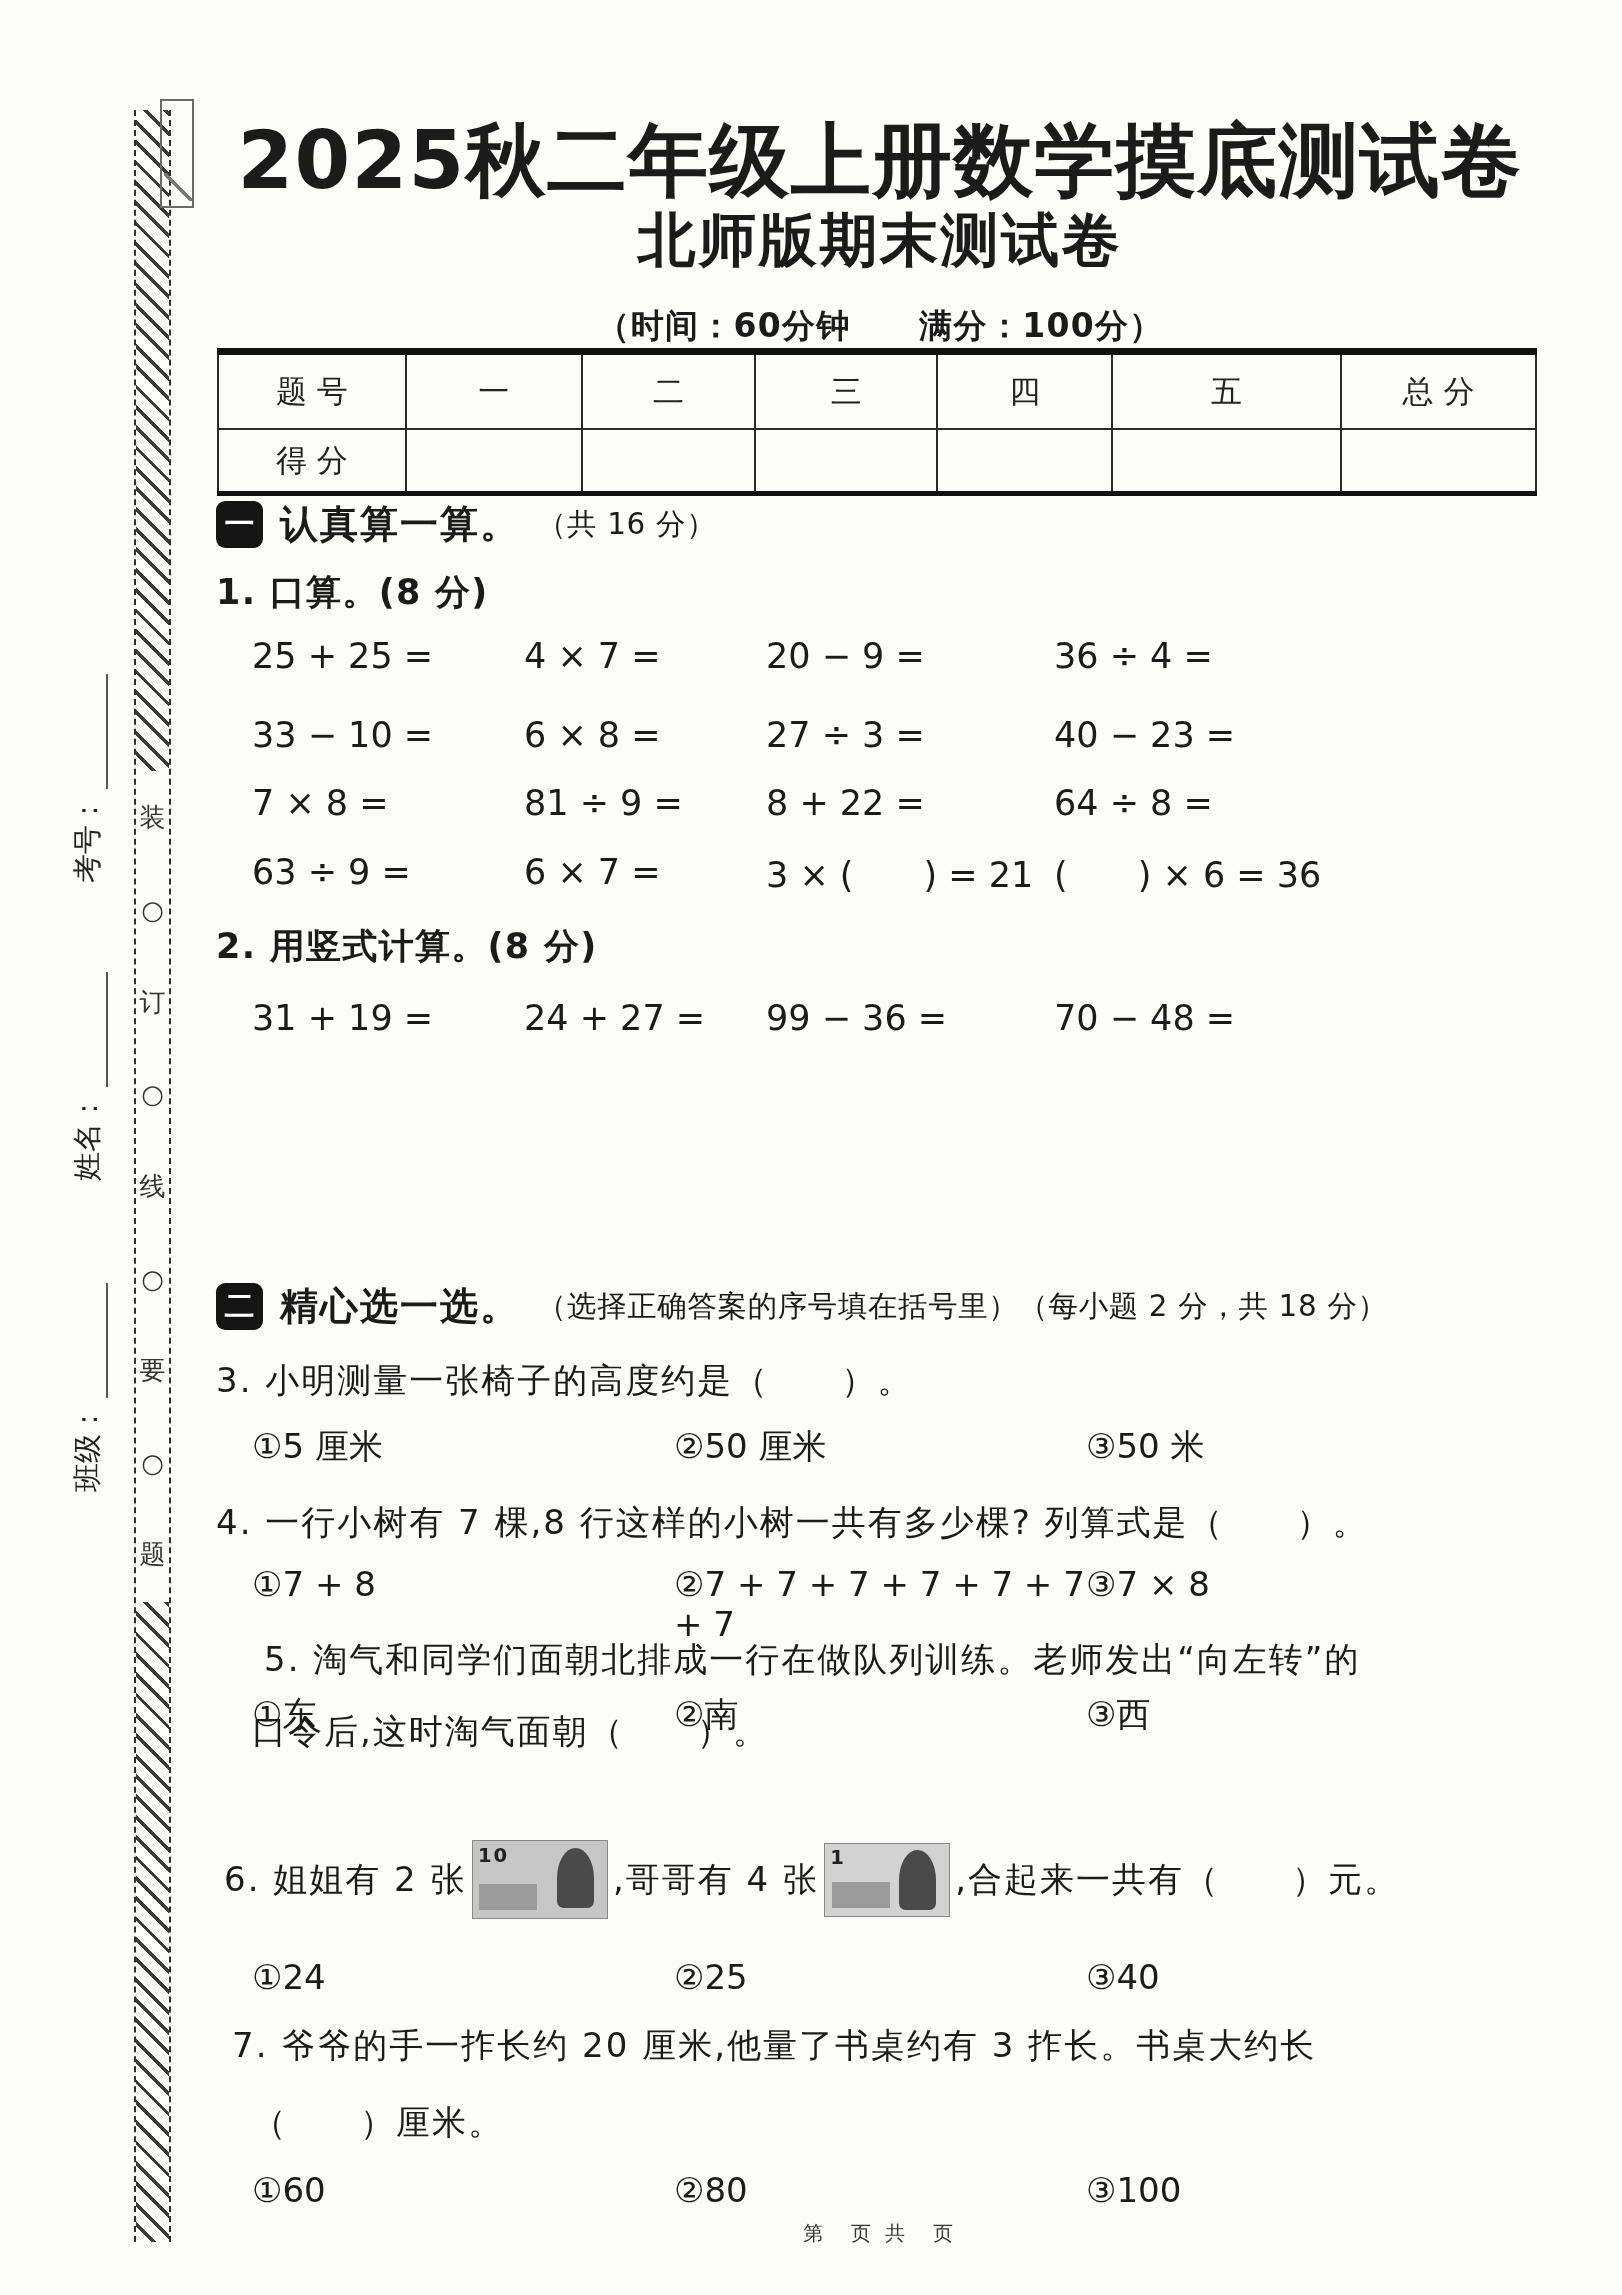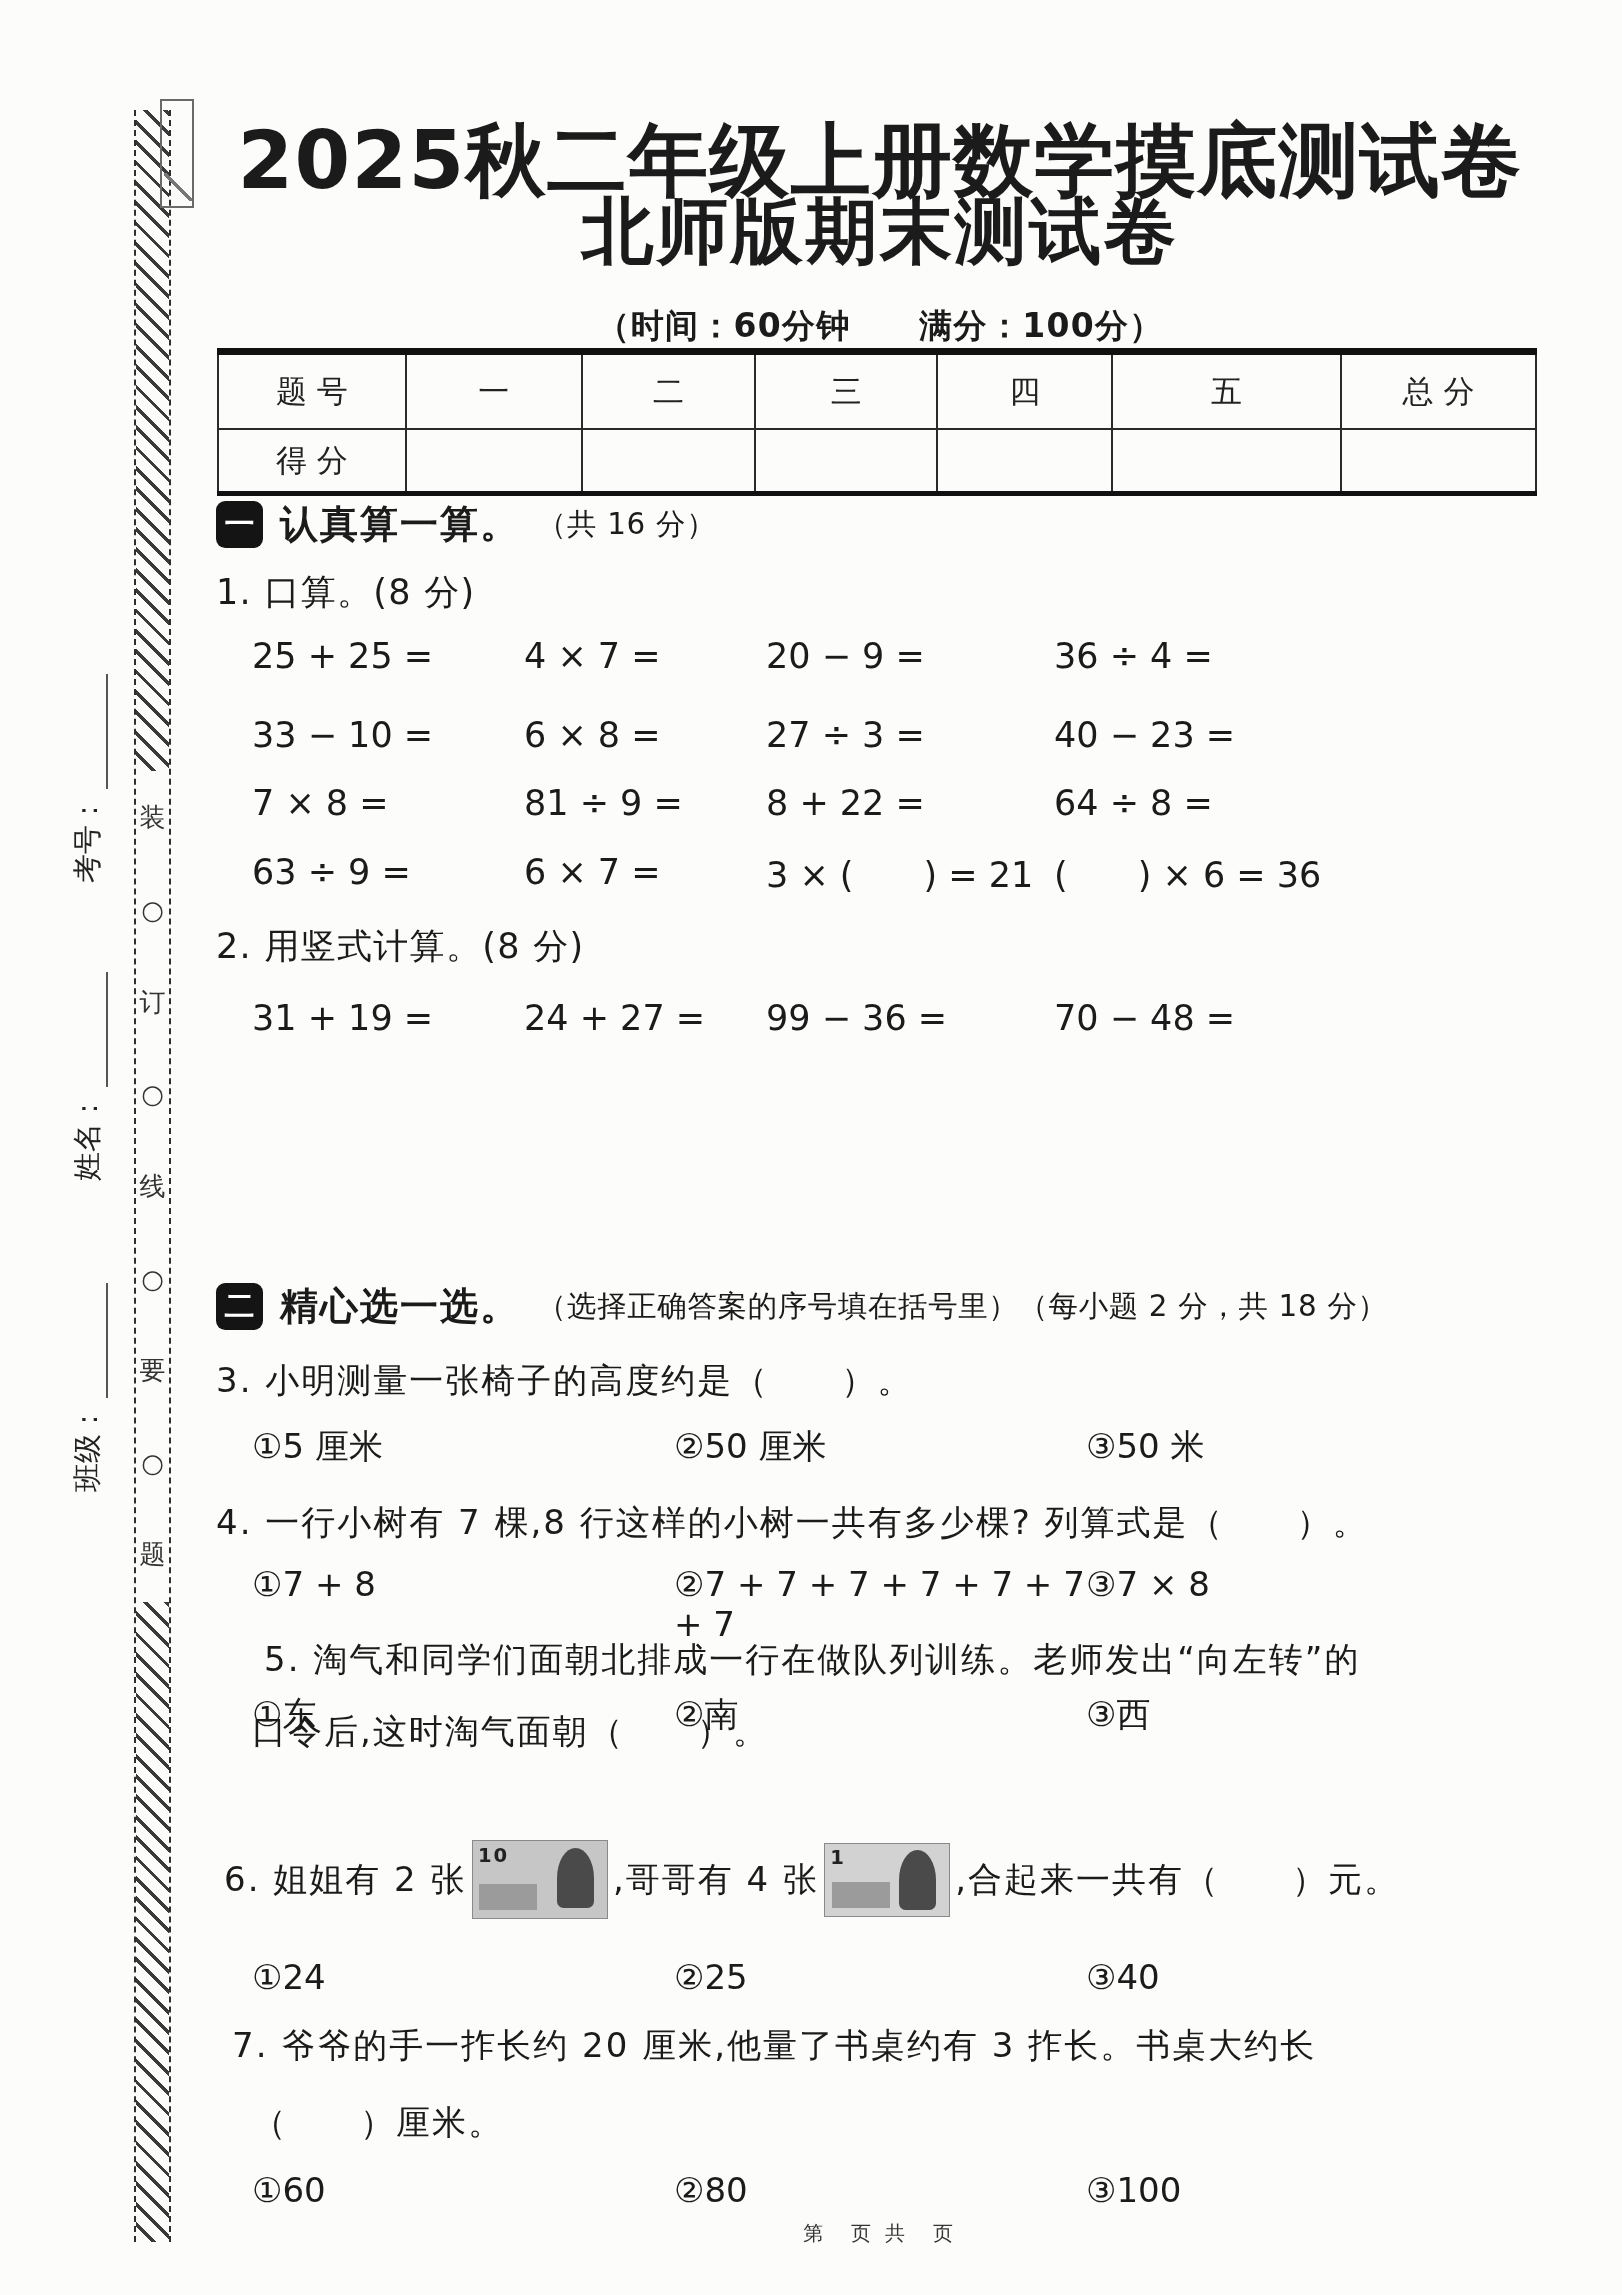--- a/index.html
+++ b/index.html
@@ -34,21 +34,21 @@
     position:absolute; left:160px; top:99px; width:34px; height:109px;
     border:2px solid #6a6a6a; box-sizing:border-box;
   }
   .checkbox-mark .tick {
     position:absolute; bottom:5.2px; left:2px; width:27.5px; height:27.5px;
     background:linear-gradient(45deg, transparent 46%, #777 46% 54%, transparent 54%);
   }
   
   .main-abs { position:absolute; left:216px; width:1328px; }
   .title-line   { top:108px; text-align:center; font-size:80px; font-weight:bold; letter-spacing:1.3px; }
-  .subtitle-line{ top:184px; text-align:center; font-size:72px; font-weight:bold; letter-spacing:2.6px; }
+  .subtitle-line{ top:202px; text-align:center; font-size:58px; font-weight:bold; letter-spacing:2.6px; }
   .meta-line    { top:304px; text-align:center; font-size:33px; font-weight:bold; letter-spacing:1.3px; }
   
   table.score {
     position:absolute; left:217px; top:348px; width:1320px;
     border-collapse:collapse; table-layout:fixed;
     border-top:7.9px solid #111; border-bottom:5.9px solid #111;
     border-left:2.6px solid #222; border-right:2.6px solid #222;
     font-size:31px; color:#222;
   }
   table.score td { border:2px solid #2a2a2a; text-align:center; vertical-align:middle; }
@@ -56,21 +56,21 @@
   tr.score-fill td { height:59px; }
   
   .sec-head { display:flex; align-items:center; gap:17px; }
   .badge {
     width:47px; height:47px; background:#141414; border-radius:9.2px;
     color:#fff; font-size:30px; font-weight:bold;
     display:flex; align-items:center; justify-content:center; flex:0 0 auto;
   }
   .sec-title { font-size:38px; font-weight:bold; letter-spacing:2px; }
   .sec-note  { font-size:29.4px; letter-spacing:0.7px; }
-  .q-label { font-size:35px; font-weight:normal; letter-spacing:1.3px; }
+  .q-label { font-size:35px; font-weight:bold; letter-spacing:1.3px; }
   .calc-grid { display:grid; grid-template-columns:272px 242px 288px 1fr; padding-left:36px; font-size:35px; }
   .opts-grid { display:grid; grid-template-columns:422px 412px 1fr; padding-left:36px; font-size:34px; }
   .stem { font-size:34px; letter-spacing:2px; }
   .indent { padding-left:36px; }
   
   .q6-row { display:flex; align-items:center;margin-left:8px; }
   .note {
     position:relative; display:inline-block; width:134px; height:77px;
     background:#c6c6c6; border:1.3px solid #8a8a8a; margin:0 5.2px; flex:0 0 auto;
   }

